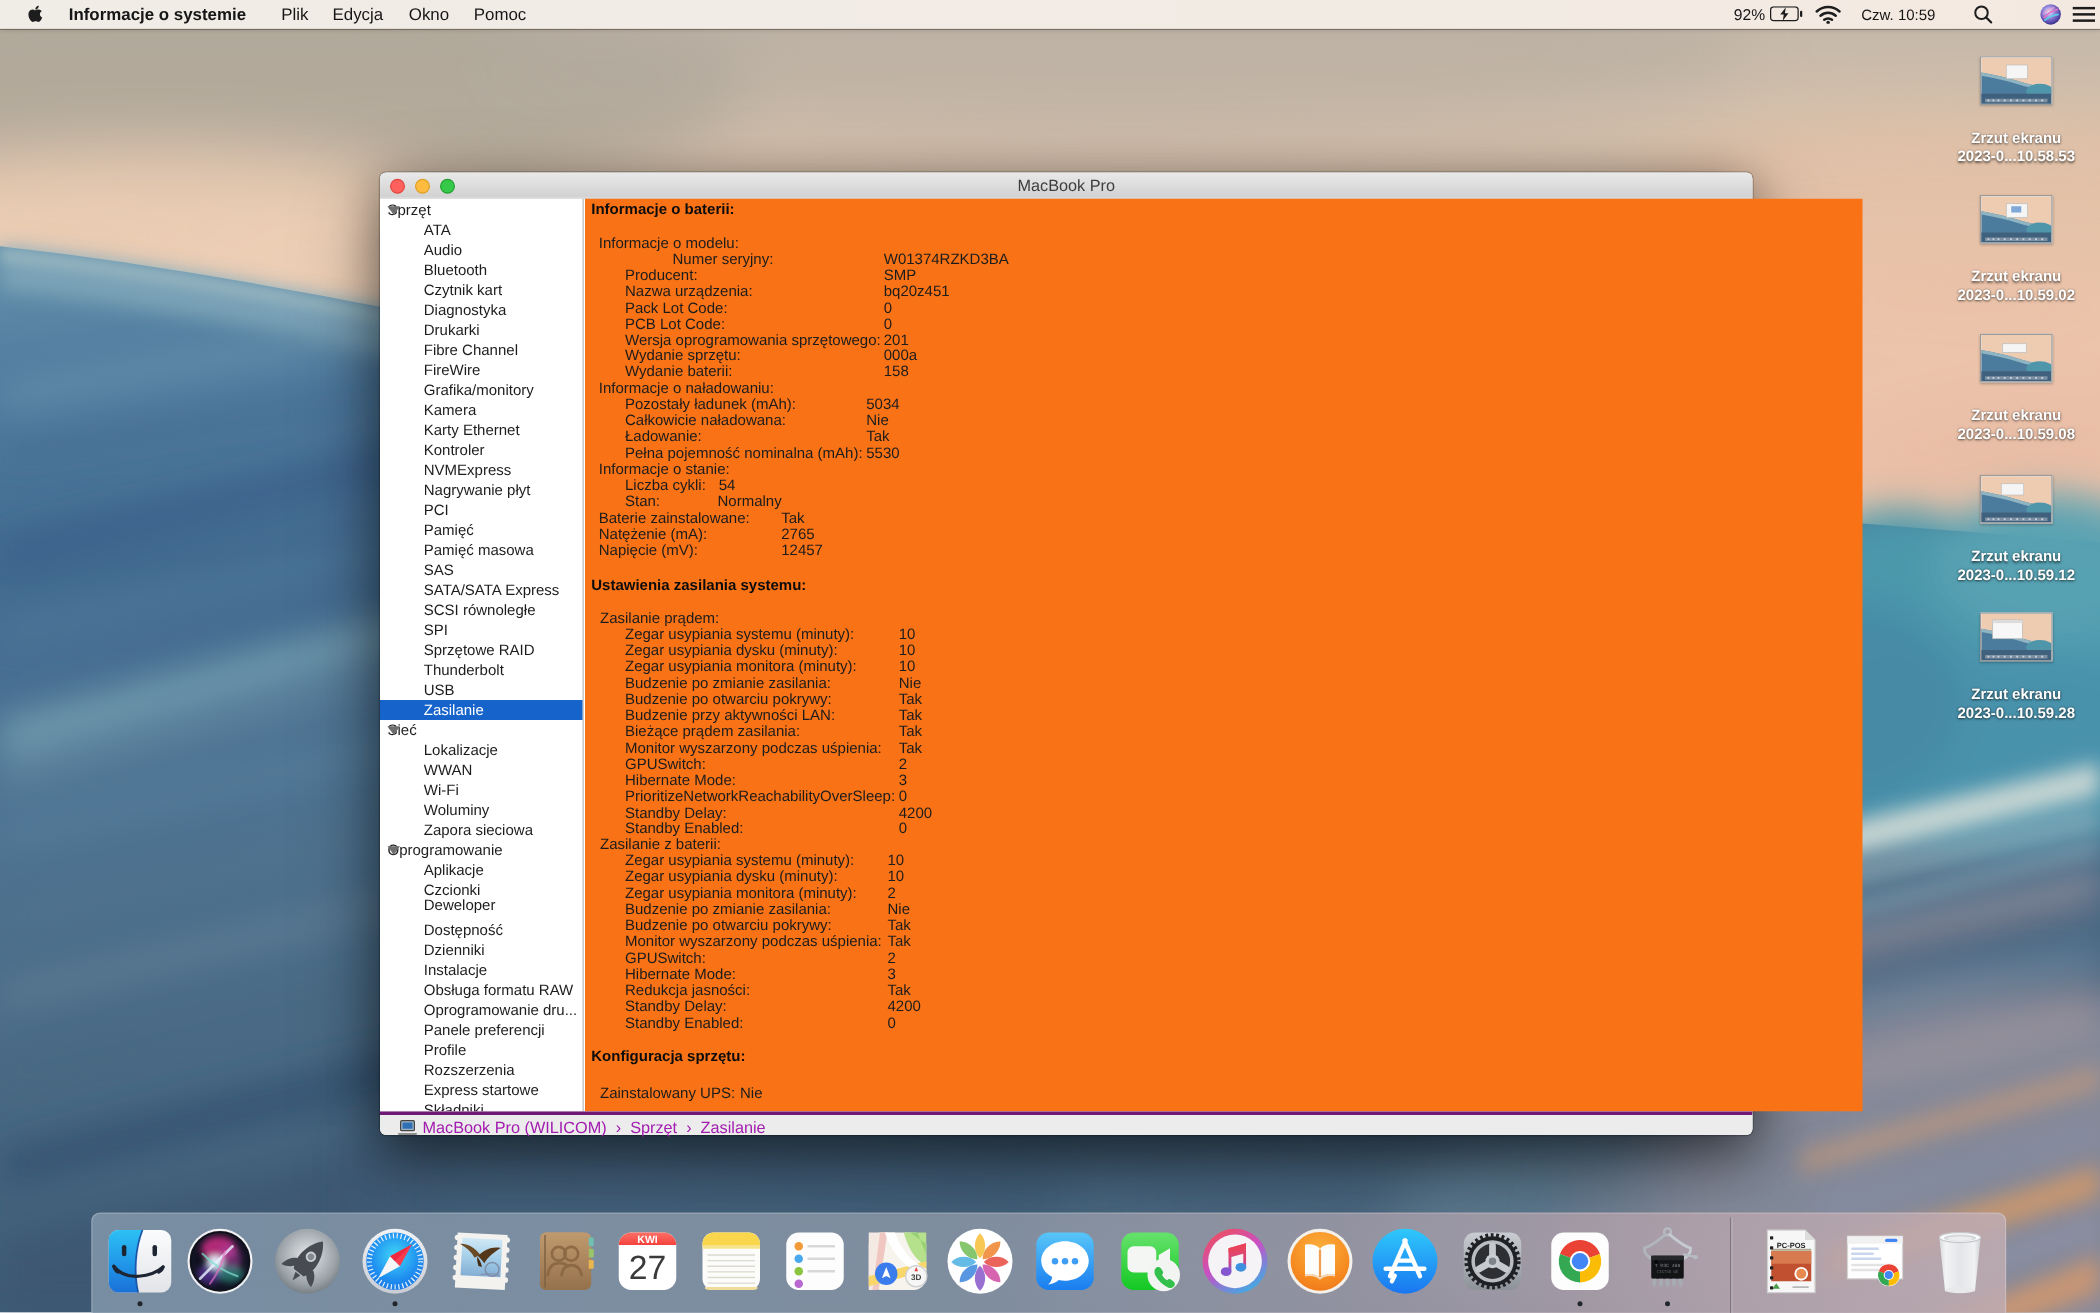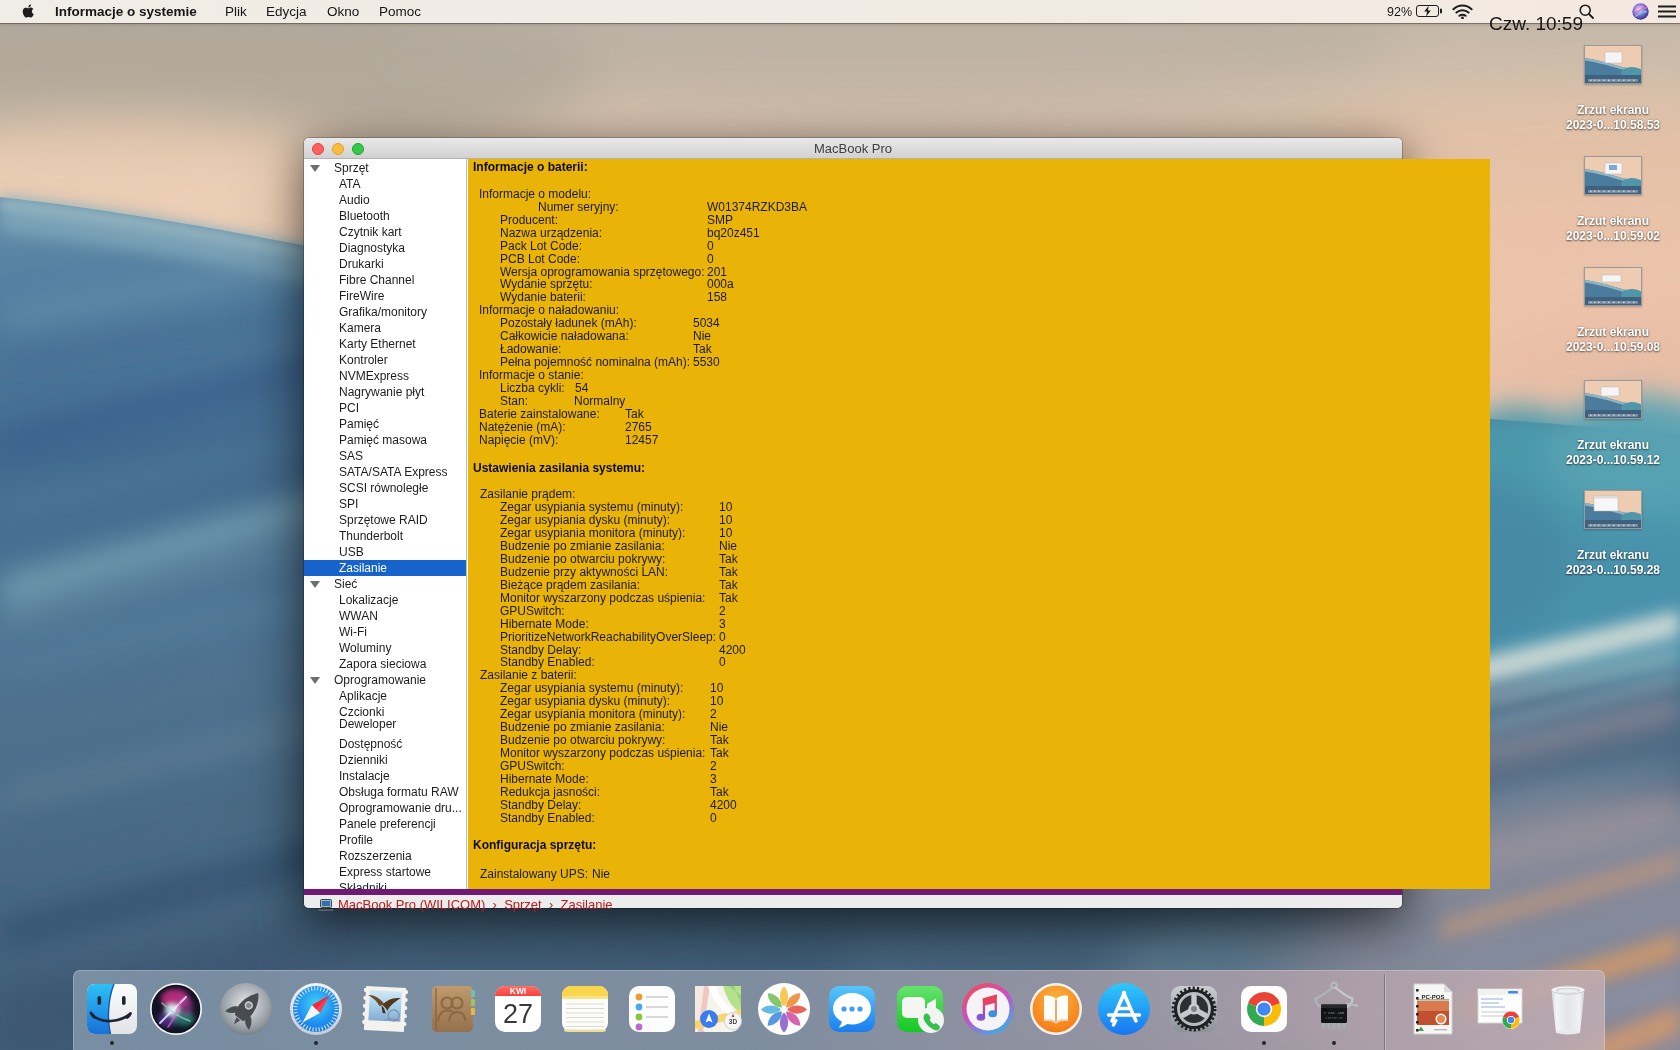--- a/index.html
+++ b/index.html
@@ -25,34 +25,34 @@
 #title { position:absolute; width:100%; text-align:center; top:3px; font-size:13px; color:#3e3e3e; }
 .tl { position:absolute; top:5px; width:12px; height:12px; border-radius:50%; }
 #tl-r { left:8px;  background:#fc615d; border:0.5px solid #e2463d; }
 #tl-y { left:28px; background:#fdbc40; border:0.5px solid #dfa023; }
 #tl-g { left:47.5px; background:#34c948; border:0.5px solid #24a131; }
 
 #sidebar { position:absolute; left:0; top:21px; width:163px; height:730px;
   background:#fff; border-right:1px solid #bcbcbc; overflow:hidden;
   font-size:12px; color:#1d1d1d; }
 .srow { position:absolute; left:0; width:163px; height:16px; line-height:16px; white-space:nowrap; }
-.sg { padding-left:30px; }   
+.sg { padding-left:6px; }   
 .si { padding-left:35px; }   
 .srow.sel { background:#1664cb; color:#fff; }
 .tri { position:absolute; left:6px; top:5px; width:0; height:0;
   border-left:5px solid transparent; border-right:5px solid transparent; border-top:7px solid #6e6e6e; }
 
 #content { position:absolute; left:164px; top:21px; width:1022px; height:730px;
-  background:#eab308; overflow:hidden; font-size:12px; color:#1c1c1c; }
+  background:#f97316; overflow:hidden; font-size:12px; color:#1c1c1c; }
 .crow { position:absolute; white-space:nowrap; line-height:13px; }
 .cb { font-weight:bold; color:#0c0c0c; }
 
 #statusbar { position:absolute; left:0; bottom:0; width:100%; height:19px;
-  background:#ececec; border-top:6px solid #701a75; border-radius:0 0 5px 5px;
-  font-size:13px; color:#b91c1c; }
+  background:#ececec; border-top:3px solid #701a75; border-radius:0 0 5px 5px;
+  font-size:13px; color:#a21caf; }
 #statustext { position:absolute; left:34px; top:2px; }
 
 
 .dicon { position:absolute; width:120px; text-align:center; }
 .dthumb { position:relative; margin:0 auto; width:58px; height:39px; background:#fff;
   border:1px solid #9a9a9a; box-shadow:0 1px 2px rgba(0,0,0,.25); }
 .dlabel { margin-top:19px; font-size:12px; font-weight:bold; color:#fff; line-height:14.5px;
   text-shadow:0 1px 2px rgba(0,0,0,.55), 0 0 2px rgba(0,0,0,.35); }
 
 
@@ -191,21 +191,21 @@
     <path d="M12.7,0.8 L8.2,6.6 L11,6.6 L10.2,11.6 L14.8,5.6 L11.9,5.6 Z" fill="#1d1d1d"></path>
   </svg>
   <svg class="mitem" style="left:1452px; top:4px;" width="21" height="15" viewBox="0 0 21 15">
     <g fill="none" stroke="#1d1d1d" stroke-width="2" stroke-linecap="round">
       <path d="M1.4,5.2 C3.9,2.9 7,1.6 10.5,1.6 C14,1.6 17.1,2.9 19.6,5.2"></path>
       <path d="M4.4,8.6 C6.1,7.1 8.2,6.2 10.5,6.2 C12.8,6.2 14.9,7.1 16.6,8.6"></path>
       <path d="M7.4,11.8 C8.3,11.1 9.4,10.7 10.5,10.7 C11.6,10.7 12.7,11.1 13.6,11.8"></path>
     </g>
     <circle cx="10.5" cy="14" r="1.4" fill="#1d1d1d"></circle>
   </svg>
-  <div class="mitem" style="left:1489px; font-size:19px; top:16px;">Czw. 10:59</div>
+  <div class="mitem" style="left:1489px; font-size:12px; top:5px;">Czw. 10:59</div>
   <svg class="mitem" style="left:1579px; top:4px;" width="15" height="15" viewBox="0 0 15 15">
     <circle cx="6.2" cy="6.2" r="5" fill="none" stroke="#1d1d1d" stroke-width="1.6"></circle>
     <line x1="10" y1="10" x2="14" y2="14" stroke="#1d1d1d" stroke-width="1.8" stroke-linecap="round"></line>
   </svg>
   <svg class="mitem" style="left:1632px; top:3px;" width="17" height="17" viewBox="0 0 17 17">
     <defs>
           <radialGradient id="siri" cx="0.42" cy="0.38" r="0.75">
       <stop offset="0" stop-color="#e8f4fc"></stop>
             <stop offset="0.35" stop-color="#9a8ae0"></stop>
       <stop offset="0.75" stop-color="#4a3fa0"></stop>

